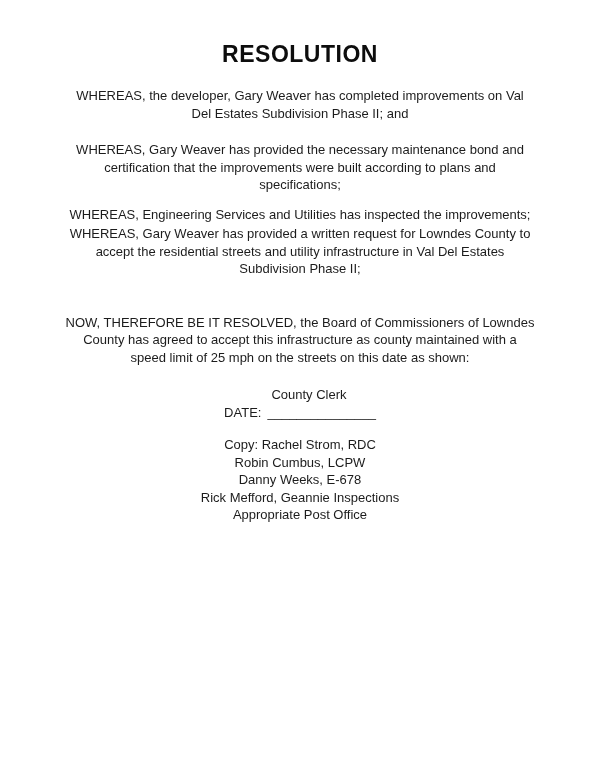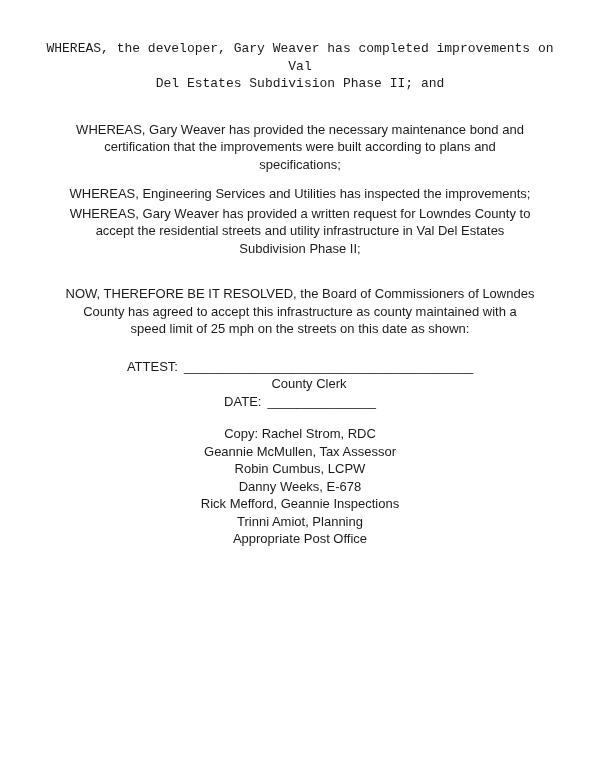--- a/index.html
+++ b/index.html
@@ -28,24 +28,24 @@
     font-weight: bold;
     letter-spacing: 0.5px;
     color: #0d0d0d;
     margin: 0 0 19px 0;
   }
   .para {
     margin: 0 auto;
     max-width: 520px;
     white-space: pre-line;
   }
-  .mb15 { margin-bottom: 28px; font-family: Liberation Mono, monospace; }
+  .mb15 { margin-bottom: 19px; }
   .mb17 { margin-bottom: 12px; }
   .mb13 { margin-bottom: 2px; }
-  .mb18 { margin-bottom: 28px; }
+  .mb18 { margin-bottom: 36px; }
   .mb12 { margin-bottom: 20px; }
   .sig-row {
     white-space: nowrap;
   }
   .sig-label {
     padding-right: 6px;
   }
   .caption {
     padding-left: 18px;
   }
@@ -58,51 +58,47 @@
   }
   .copy-line {
     line-height: 17.5px;
   }
 </style>
 </head>
 <body>
 
 <div class="page">
 
+  <h1 class="title">RESOLUTION</h1>
 
   <p class="para mb15">WHEREAS, the developer, Gary Weaver has completed improvements on Val
 Del Estates Subdivision Phase II; and</p>
 
   <p class="para mb17">WHEREAS, Gary Weaver has provided the necessary maintenance bond and
 certification that the improvements were built according to plans and
 specifications;</p>
 
   <p class="para mb13">WHEREAS, Engineering Services and Utilities has inspected the improvements;</p>
 
   <p class="para mb18">WHEREAS, Gary Weaver has provided a written request for Lowndes County to
 accept the residential streets and utility infrastructure in Val Del Estates
 Subdivision Phase II;</p>
 
   <p class="para mb12">NOW, THEREFORE BE IT RESOLVED, the Board of Commissioners of Lowndes
 County has agreed to accept this infrastructure as county maintained with a
 speed limit of 25 mph on the streets on this date as shown:</p>
 
-  <div class="sig-row">
-    <span class="sig-label">ATTEST:</span><span>________________________________________</span>
-  </div>
 
   <div class="caption">County Clerk</div>
 
   <div class="date-row">
     <span class="sig-label">DATE:</span><span>_______________</span>
   </div>
 
   <div class="copy-list">
     <div class="copy-line">Copy: Rachel Strom, RDC</div>
-    <div class="copy-line">Geannie McMullen, Tax Assessor</div>
     <div class="copy-line">Robin Cumbus, LCPW</div>
     <div class="copy-line">Danny Weeks, E-678</div>
     <div class="copy-line">Rick Mefford, Geannie Inspections</div>
-    <div class="copy-line">Trinni Amiot, Planning</div>
     <div class="copy-line">Appropriate Post Office</div>
   </div>
 
 </div>
 
 </body></html>

